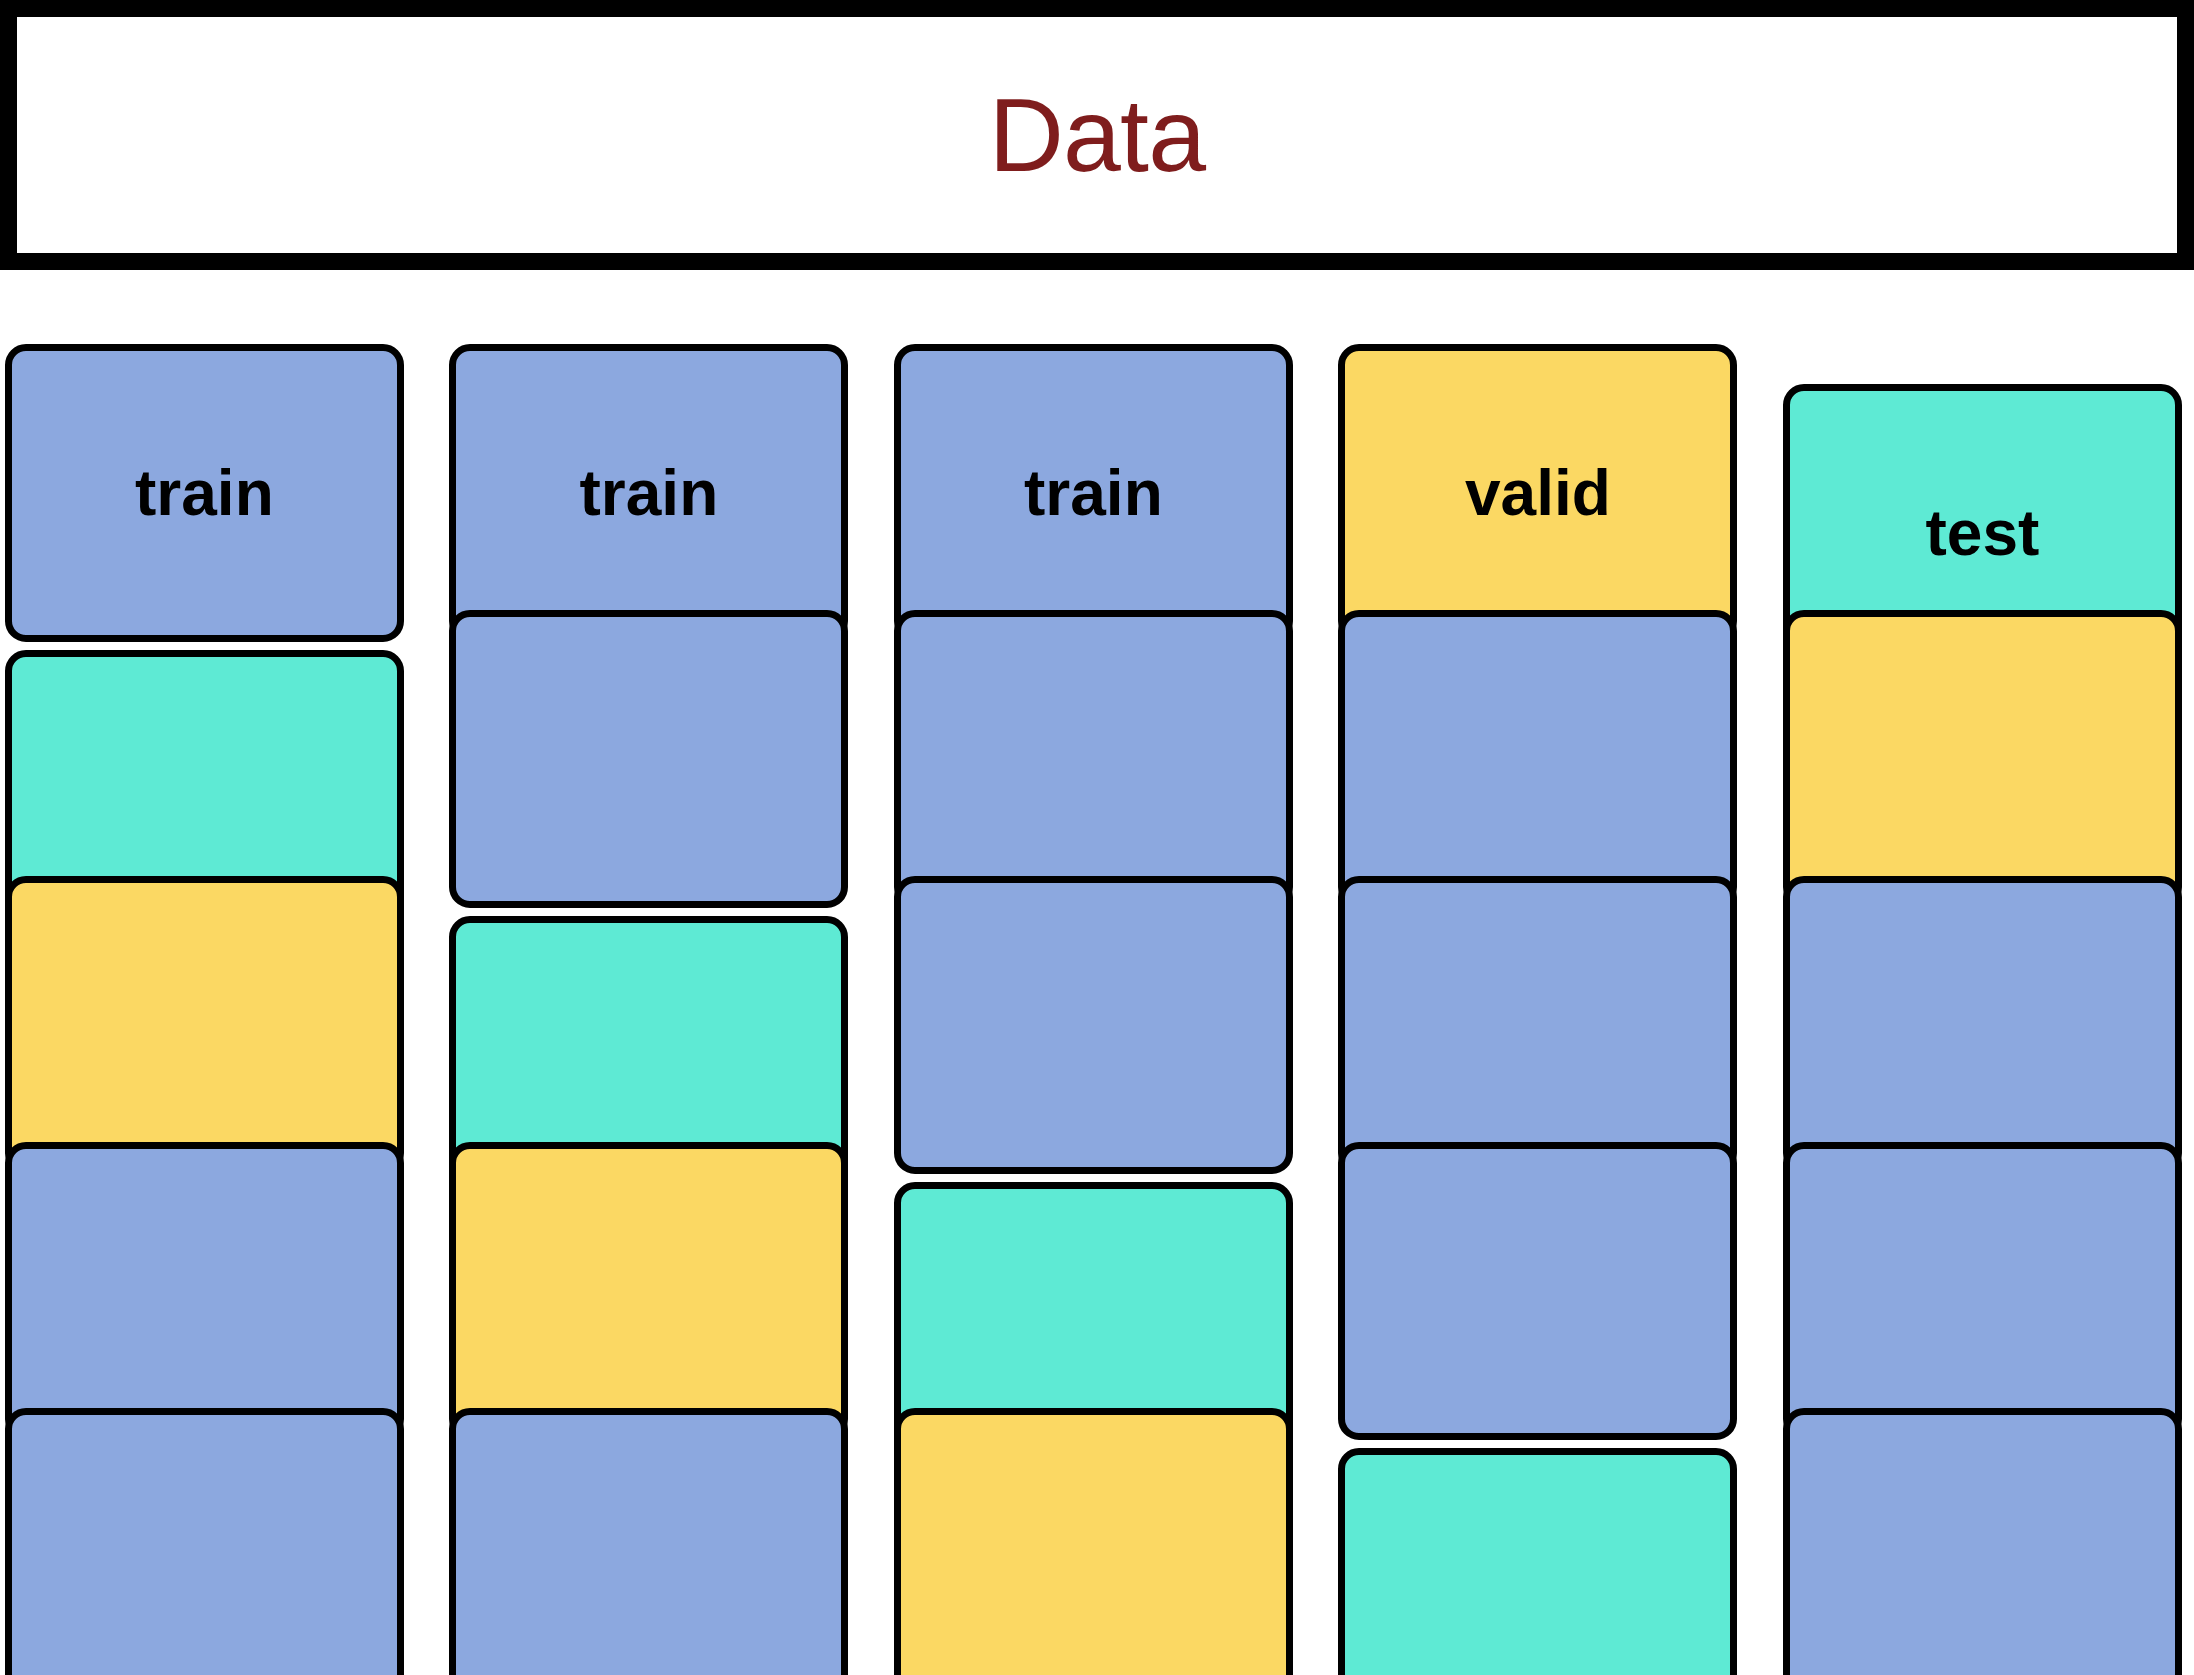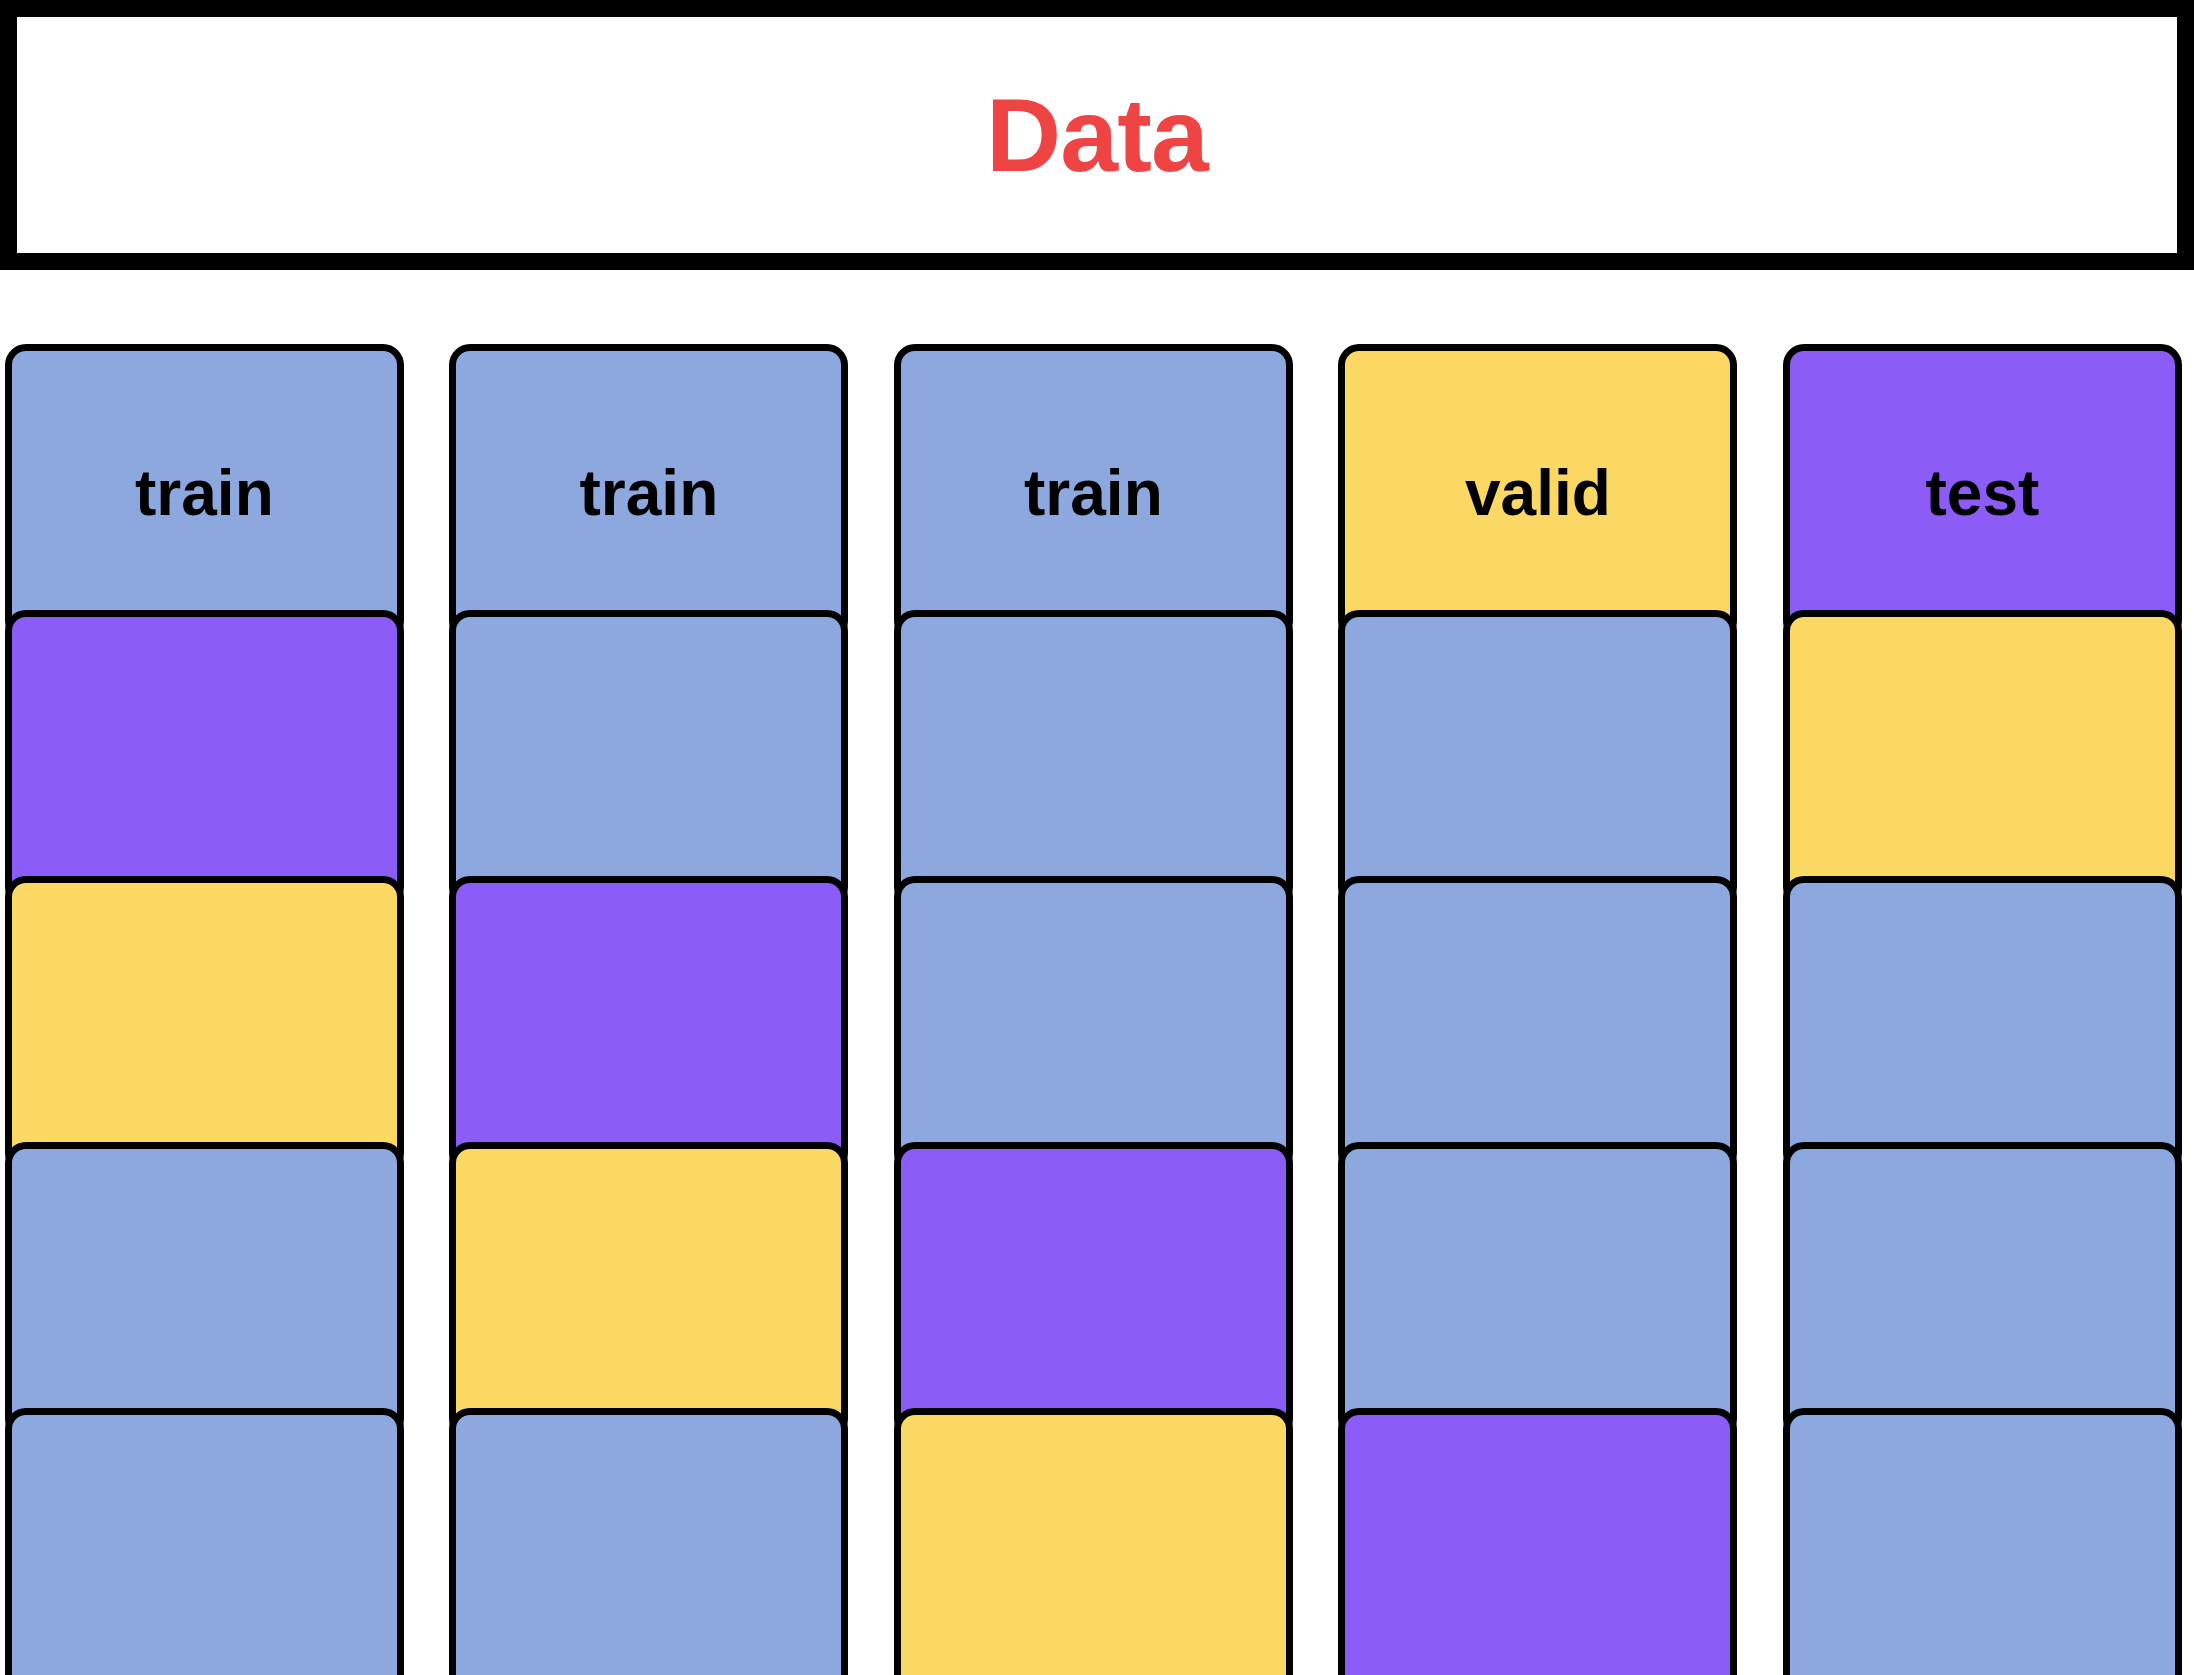--- a/index.html
+++ b/index.html
@@ -29,22 +29,22 @@
     height: 270px;
     box-sizing: border-box;
     border: 17px solid #000000;
     background: #ffffff;
     display: flex;
     align-items: center;
     justify-content: center;
   }
   .data-header-title {
     font-size: 104px;
-    font-weight: bold;
-    color: #ef4444;
+    font-weight: normal;
+    color: #7f1d1d;
     line-height: 1;
     letter-spacing: -0.8px;
     white-space: nowrap;
   }
 
   
   .fold-grid {
     position: absolute;
     left: 0px;
     top: 344px;
@@ -66,21 +66,21 @@
     border-radius: 21px;
     background: #ffffff;
     display: flex;
     align-items: center;
     justify-content: center;
     align-self: start;
     justify-self: start;
   }
   .fold-cell.role-train { background: #8ca8df; }
   .fold-cell.role-valid { background: #fbd863; }
-  .fold-cell.role-test  { background: #8b5cf6; }
+  .fold-cell.role-test  { background: #5eead4; margin-top: 40px; }
 
   .fold-cell-label {
     font-size: 64px;
     font-weight: bold;
     color: #000000;
     line-height: 1;
     white-space: nowrap;
   }
   .fold-cell-label:empty { display: none; }
 </style>

